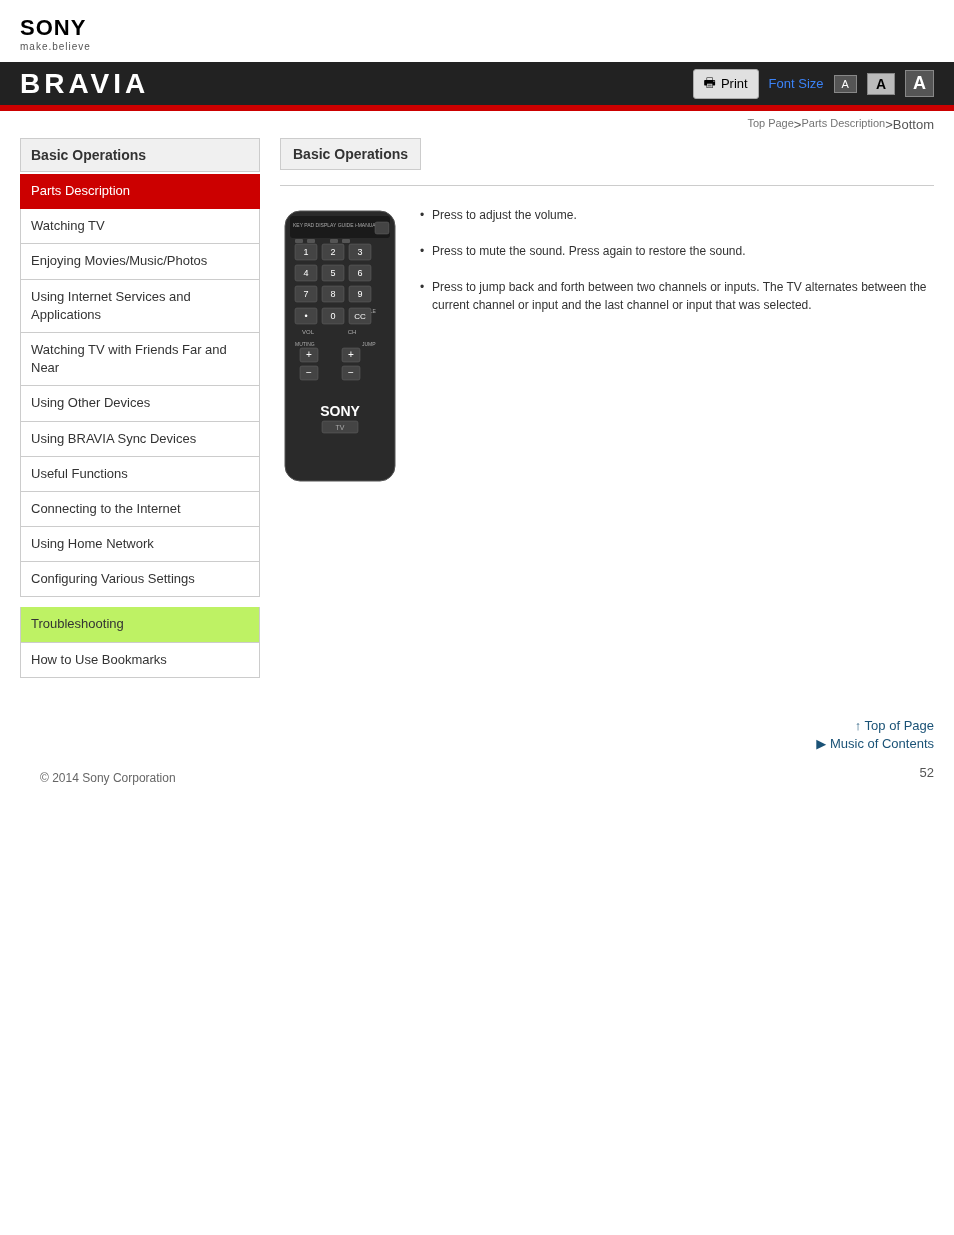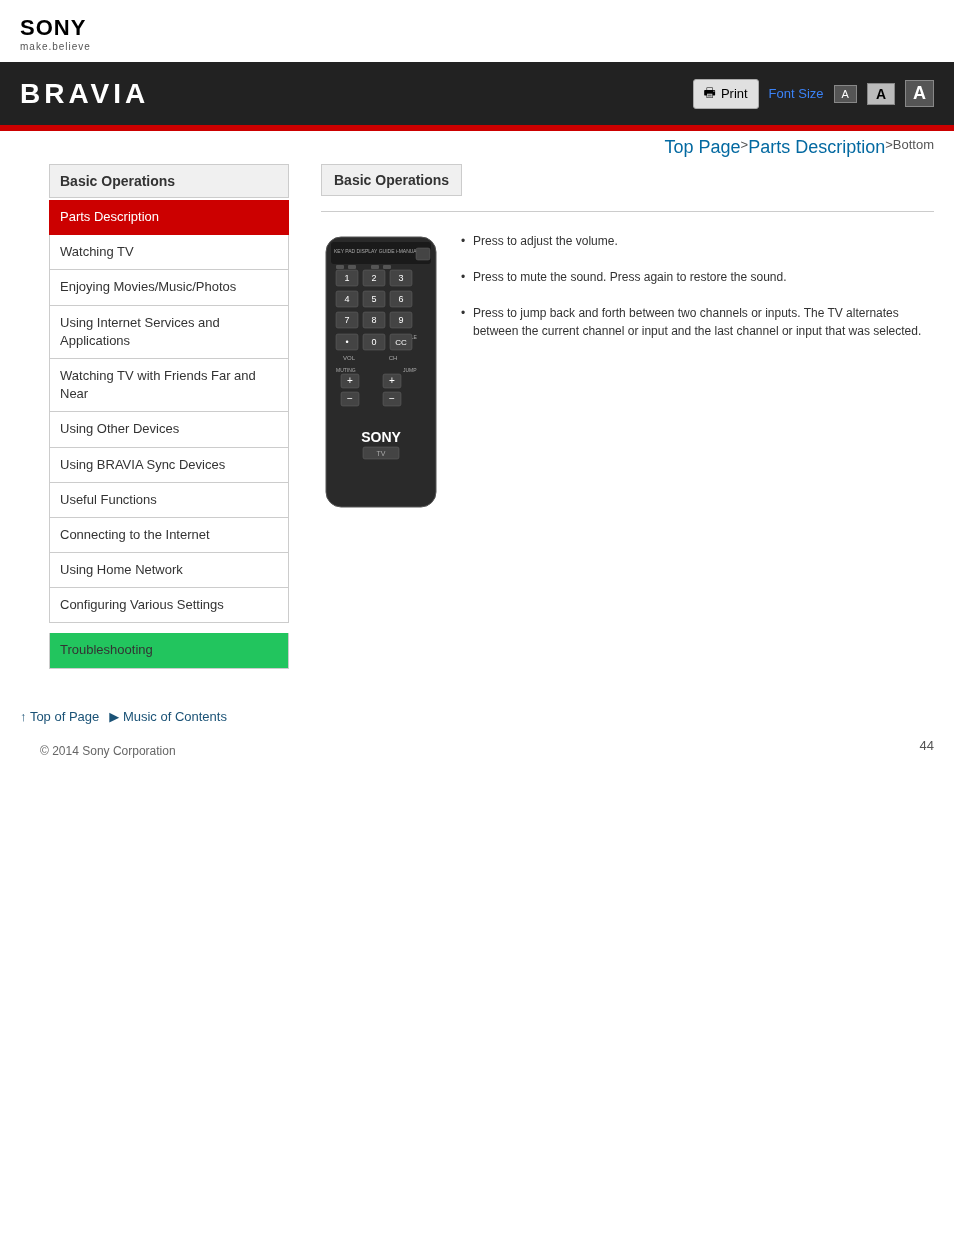--- a/index.html
+++ b/index.html
@@ -12,21 +12,21 @@
       min-height: 1235px;
     }
 
     
     .top-bar {
       background: #222;
       display: flex;
       align-items: center;
       justify-content: space-between;
       padding: 0 20px;
-      height: 63px;
+      height: 43px;
     }
     .bravia-logo {
       color: #fff;
       font-size: 28px;
       font-weight: bold;
       letter-spacing: 4px;
       font-family: Arial, Helvetica, sans-serif;
     }
     .header-controls {
       display: flex;
@@ -77,35 +77,34 @@
       background: #cc0000;
     }
 
     
     .breadcrumb-row {
       display: flex;
       justify-content: flex-end;
       padding: 6px 20px;
     }
     .breadcrumb-row a {
-      color: #0369a1;
+      color: #737373;
       text-decoration: none;
-      font-size: 18px;
+      font-size: 11px;
     }
     .breadcrumb-row span {
       font-size: 13px;
       color: #555;
     }
 
     
     .main-layout {
       display: flex;
       padding: 0 20px 20px 20px;
-      gap: 32px;
-      margin-left: 29px;
+      gap: 20px;
     }
 
     
     .sidebar {
       width: 240px;
       flex-shrink: 0;
     }
     .sidebar-section-label {
       background: #f0f0f0;
       border: 1px solid #ccc;
@@ -128,21 +127,21 @@
     }
     .sidebar-item.active {
       background: #cc0000;
       color: #fff;
       border-color: #cc0000;
     }
     .sidebar-gap {
       height: 10px;
     }
     .sidebar-item.troubleshooting {
-      background: #22c55e;
+      background: #bef264;
       font-weight: normal;
     }
 
     
     .content {
       flex: 1;
     }
     .content-section-header {
       background: #f0f0f0;
       border: 1px solid #ccc;
@@ -190,24 +189,24 @@
     .bullet-list li::before {
       content: "•";
       position: absolute;
       left: 0;
       top: 0;
     }
 
     
     .footer-links {
       display: flex;
-      flex-direction: row;
+      flex-direction: column;
       align-items: flex-end;
       padding: 20px 20px 10px 20px;
-      gap: 10px;
+      gap: 3px;
     }
     .footer-links a {
       color: #1a5276;
       text-decoration: none;
       font-size: 13px;
     }
     .up-arrow::before {
       content: "↑ ";
     }
     .right-arrow::before {
@@ -286,20 +285,21 @@
     <div class="sidebar-item">Using Other Devices</div>
     <div class="sidebar-item">Using BRAVIA Sync Devices</div>
     <div class="sidebar-item">Useful Functions</div>
     <div class="sidebar-item">Connecting to the Internet</div>
     <div class="sidebar-item">Using Home Network</div>
     <div class="sidebar-item">Configuring Various Settings</div>
 
     <div class="sidebar-gap"></div>
 
     <div class="sidebar-item troubleshooting">Troubleshooting</div>
+    <div class="sidebar-item">How to Use Bookmarks</div>
   </div>
 
   <div class="content">
     <div class="content-section-header">Basic Operations</div>
     <hr class="content-divider">
 
     <div class="content-body">
 
       <div class="remote-img">
         <svg class="remote-svg" viewBox="0 0 120 280" xmlns="http://www.w3.org/2000/svg">
@@ -387,14 +387,14 @@
   </div>
 </div>
 
 <div class="footer-links">
   <a href="#" class="up-arrow">Top of Page</a>
   <a href="#" class="right-arrow">Music of Contents</a>
 </div>
 
 <div style="display:flex; justify-content:space-between; align-items:flex-end; padding: 0 20px 20px 20px;">
   <div class="copyright">© 2014 Sony Corporation</div>
-  <div class="page-number">44</div>
+  <div class="page-number">52</div>
 </div>
 
 </body></html>

